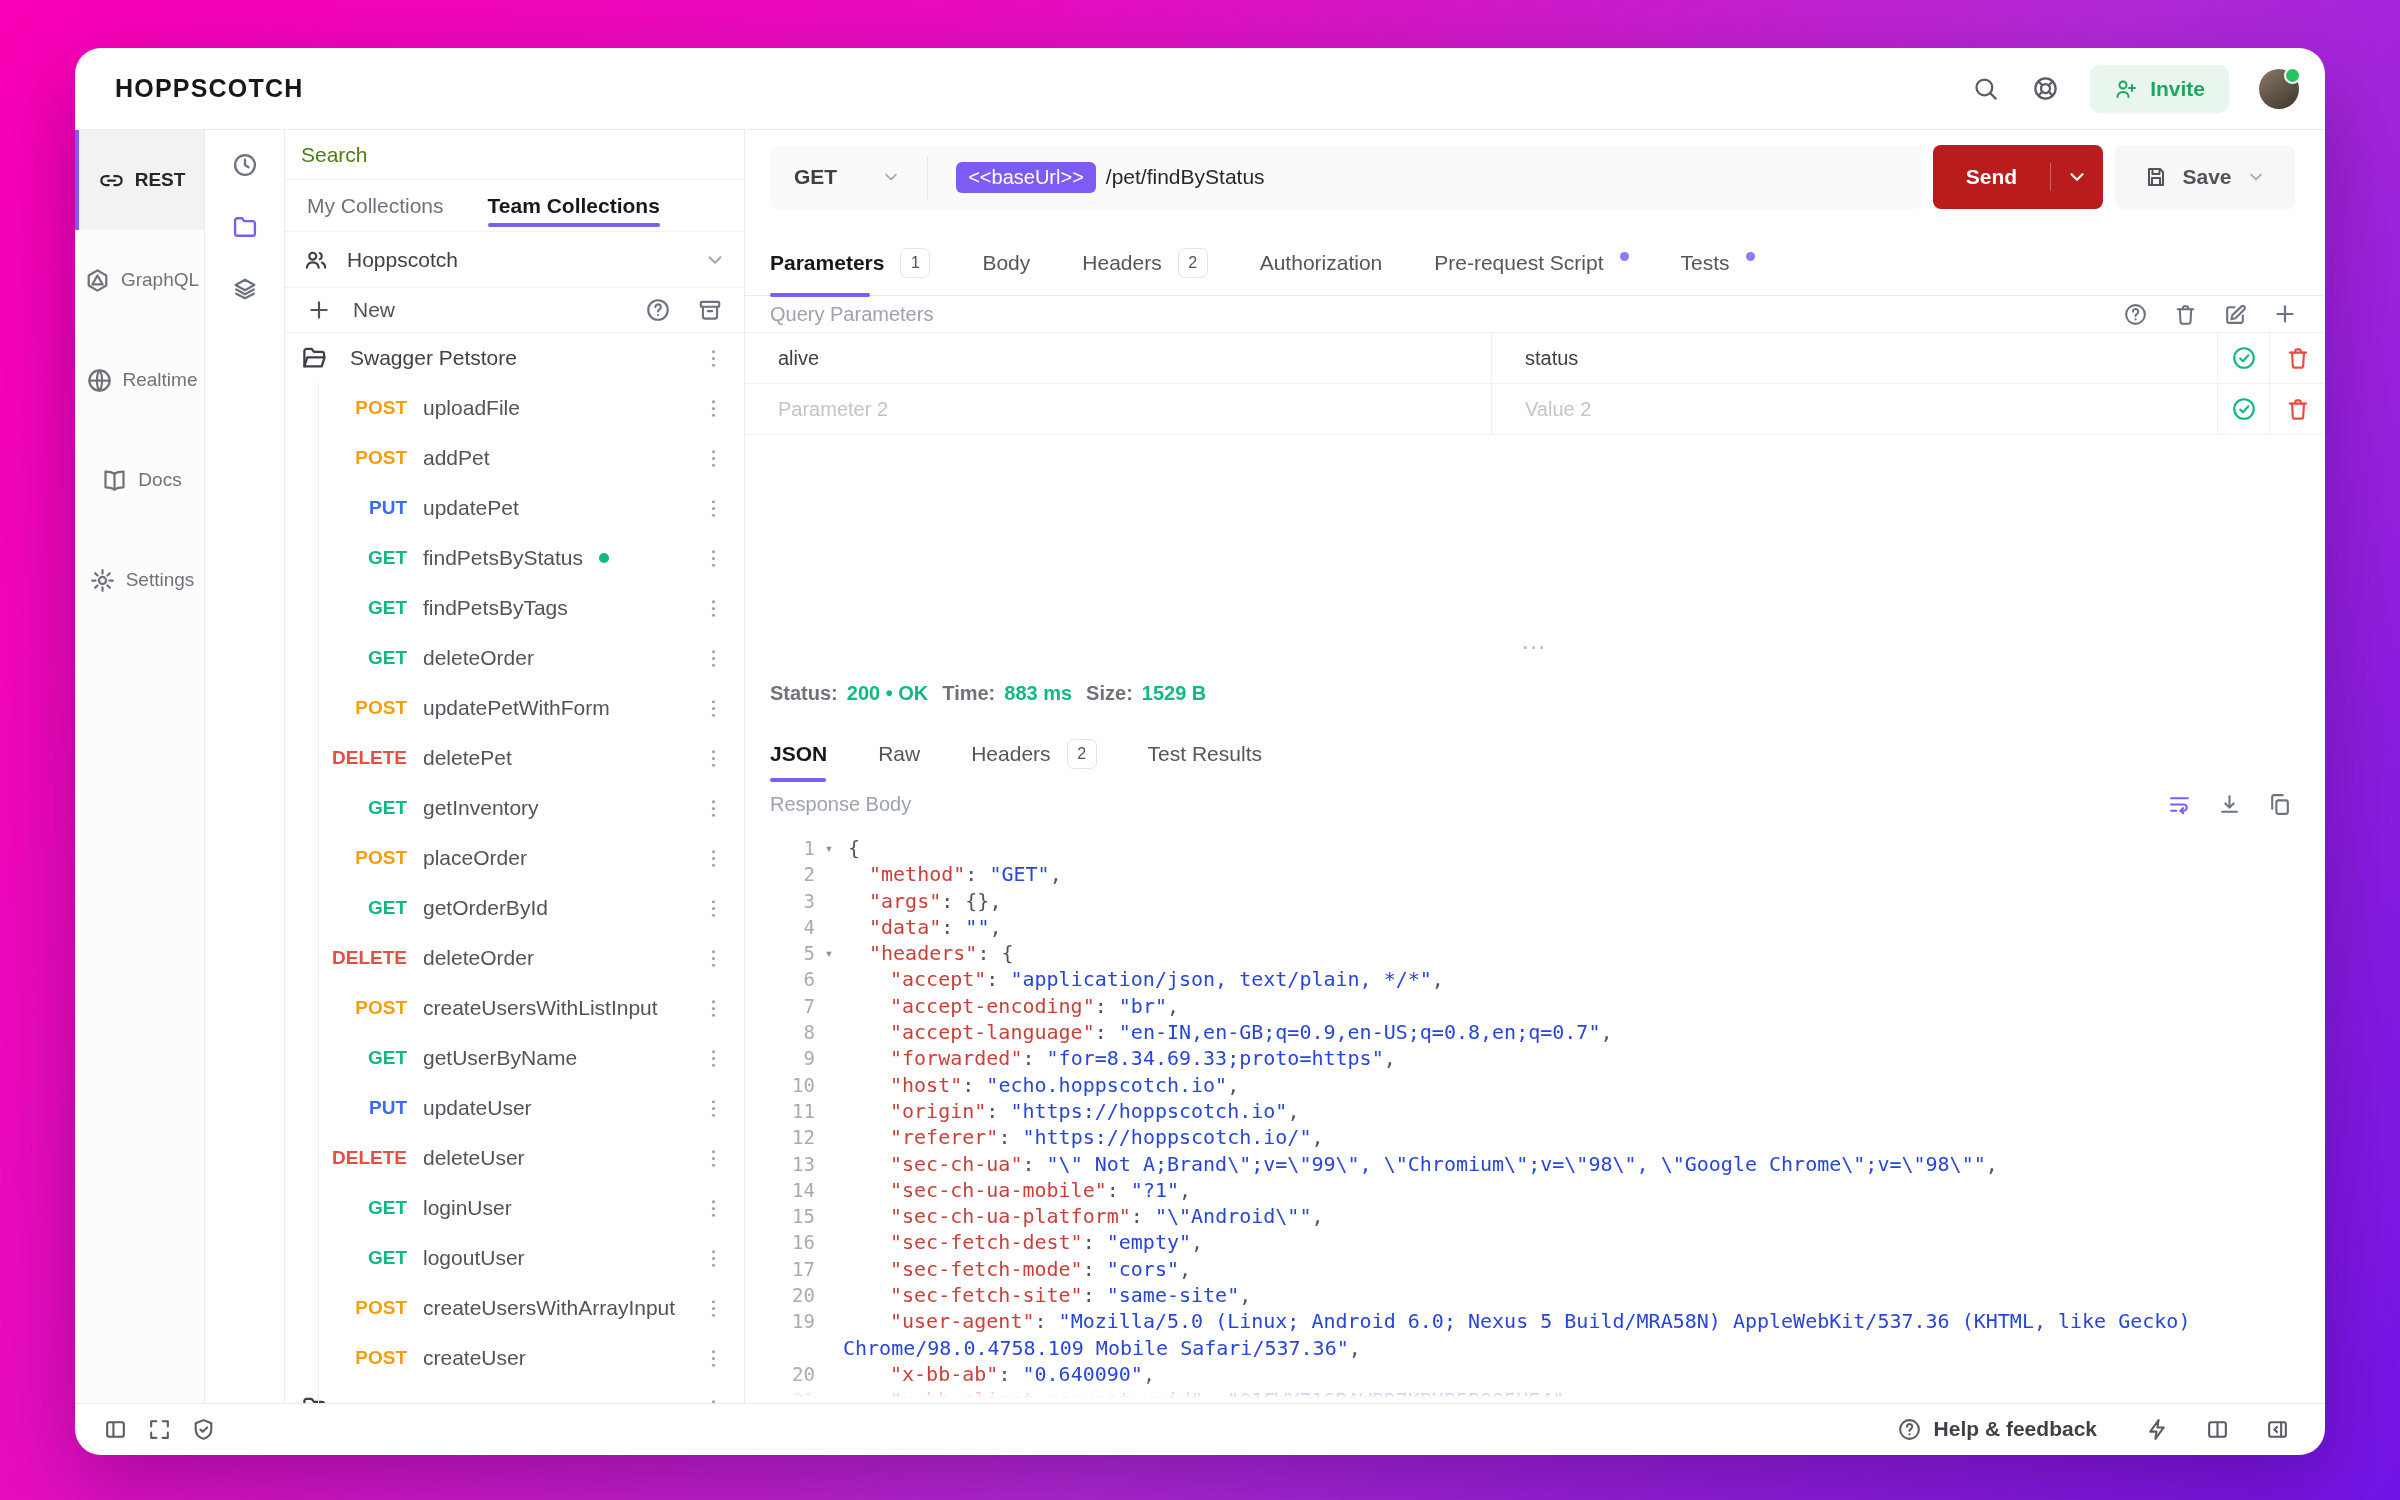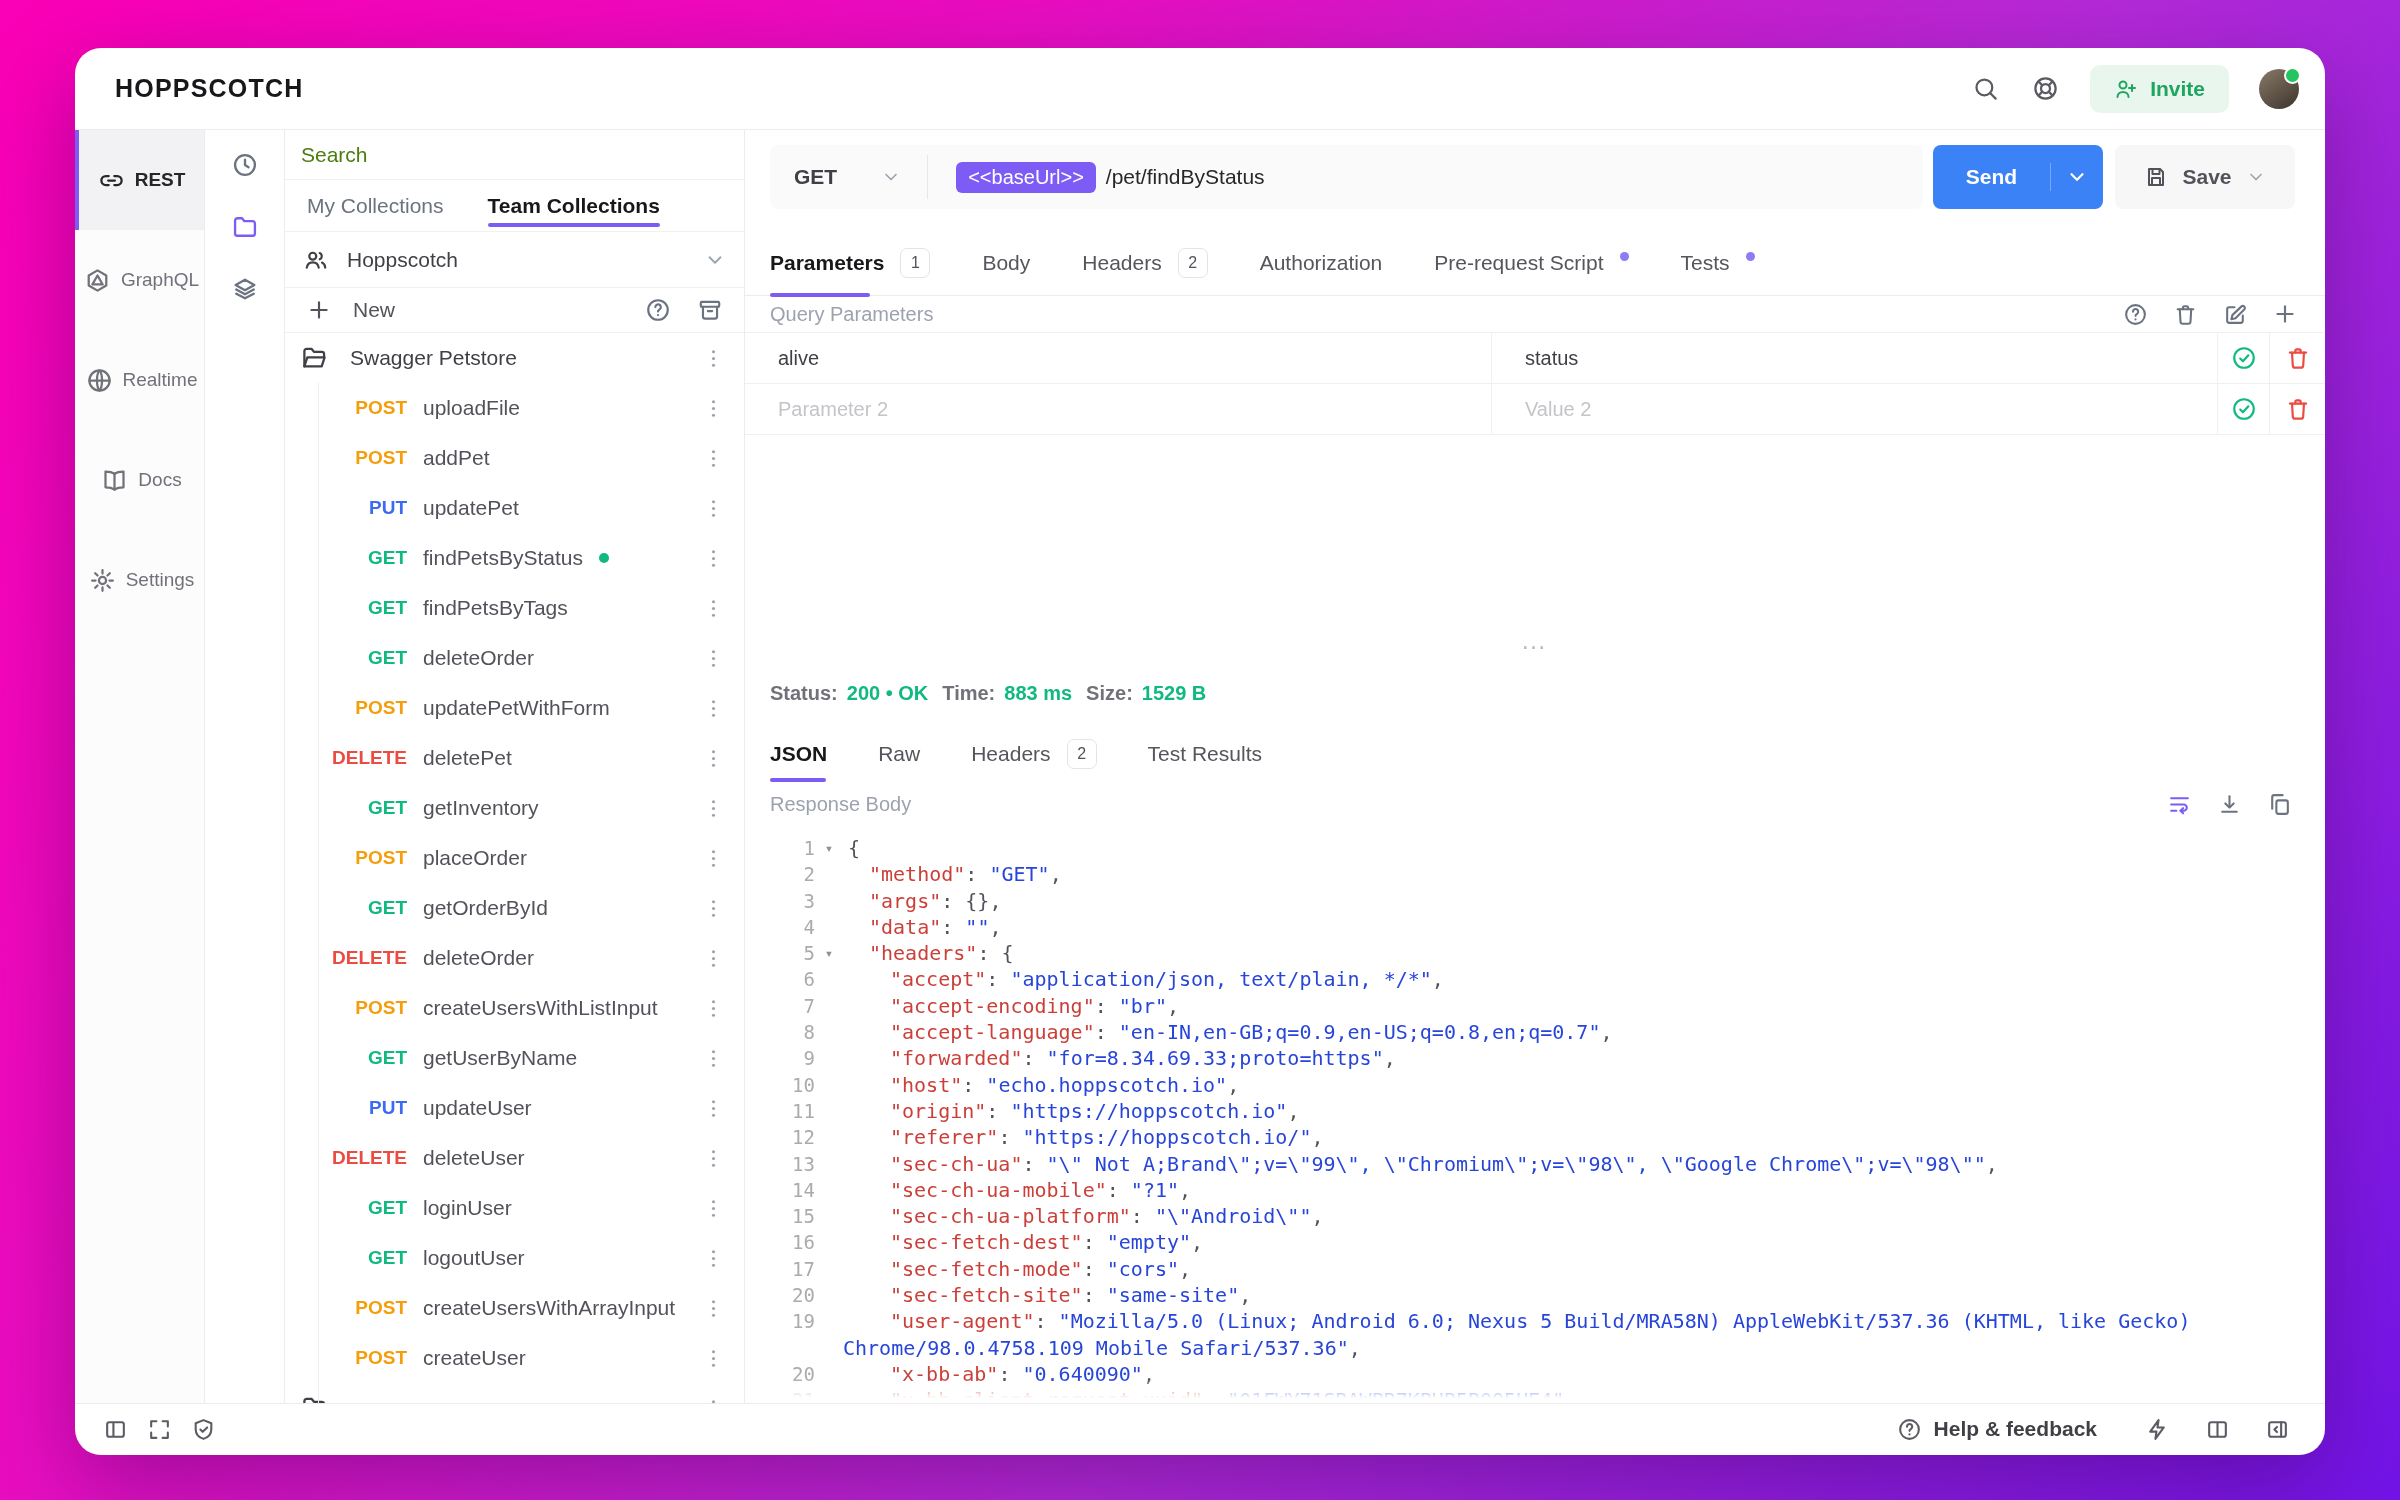--- a/index.html
+++ b/index.html
@@ -63,21 +63,21 @@
   
   .main{ grid-row:2/3; position:relative; overflow:hidden; }
   .req-bar{ position:absolute; left:25px; right:30px; top:15px; height:64px; display:flex; align-items:stretch; }
   .url-group{ flex:1; display:flex; align-items:center; background:#fafafa; border-radius:8px; margin-right:10px; }
   .method-box{ display:flex; align-items:center; gap:44px; padding:0 26px 0 24px; cursor:pointer; }
   .method-box .mlabel{ font-size:21px; font-weight:700; color:#3f3f46; }
   .method-box .chev{ color:#9ca3af; }
   .vdiv{ width:1px; align-self:stretch; margin:10px 0; background:#e7e7ea; }
   .url-value{ display:flex; align-items:center; gap:10px; padding-left:28px; font-size:21px; color:#27272a; }
   .chip{ background:var(--accent); color:#fff; border-radius:6px; padding:4px 12px; font-size:20px; }
-  .send-btn{ width:170px; border:none; border-radius:8px; background:#3b82f6; color:#fff; font-size:21px; font-weight:700; display:flex; align-items:center; cursor:pointer; }
+  .send-btn{ width:170px; border:none; border-radius:8px; background:#b91c1c; color:#fff; font-size:21px; font-weight:700; display:flex; align-items:center; cursor:pointer; }
   .send-btn .lbl{ flex:1; text-align:center; }
   .send-btn .sdiv{ width:1px; height:28px; background:rgba(255,255,255,.3); }
   .send-btn .chev{ width:52px; display:flex; justify-content:center; color:#fff; }
   .save-btn{ width:180px; margin-left:12px; border:none; border-radius:8px; background:#f7f7f8; color:#52525b; font-size:21px; font-weight:600; display:flex; align-items:center; justify-content:center; gap:14px; cursor:pointer; }
   .tabs-row{ position:absolute; left:0; right:0; top:100px; height:66px; display:flex; align-items:center; gap:52px; padding:0 25px; border-bottom:1px solid var(--border); }
   .tab{ display:flex; align-items:center; gap:16px; font-size:21px; color:#55555c; cursor:pointer; position:relative; height:100%; }
   .tab.active{ color:#18181b; font-weight:700; }
   .tab.active::after{ content:""; position:absolute; left:0; bottom:-2px; height:4px; border-radius:2px; background:var(--accent); width:var(--uw,100%); }
   .badge{ min-width:30px; height:30px; padding:0 6px; border:1px solid #e4e4e7; border-radius:7px; display:flex; align-items:center; justify-content:center; font-size:16px; color:#52525b; font-weight:400; background:#fff; }
   .tabdot{ width:9px; height:9px; border-radius:50%; background:#8b7cf8; margin-top:-12px; }

